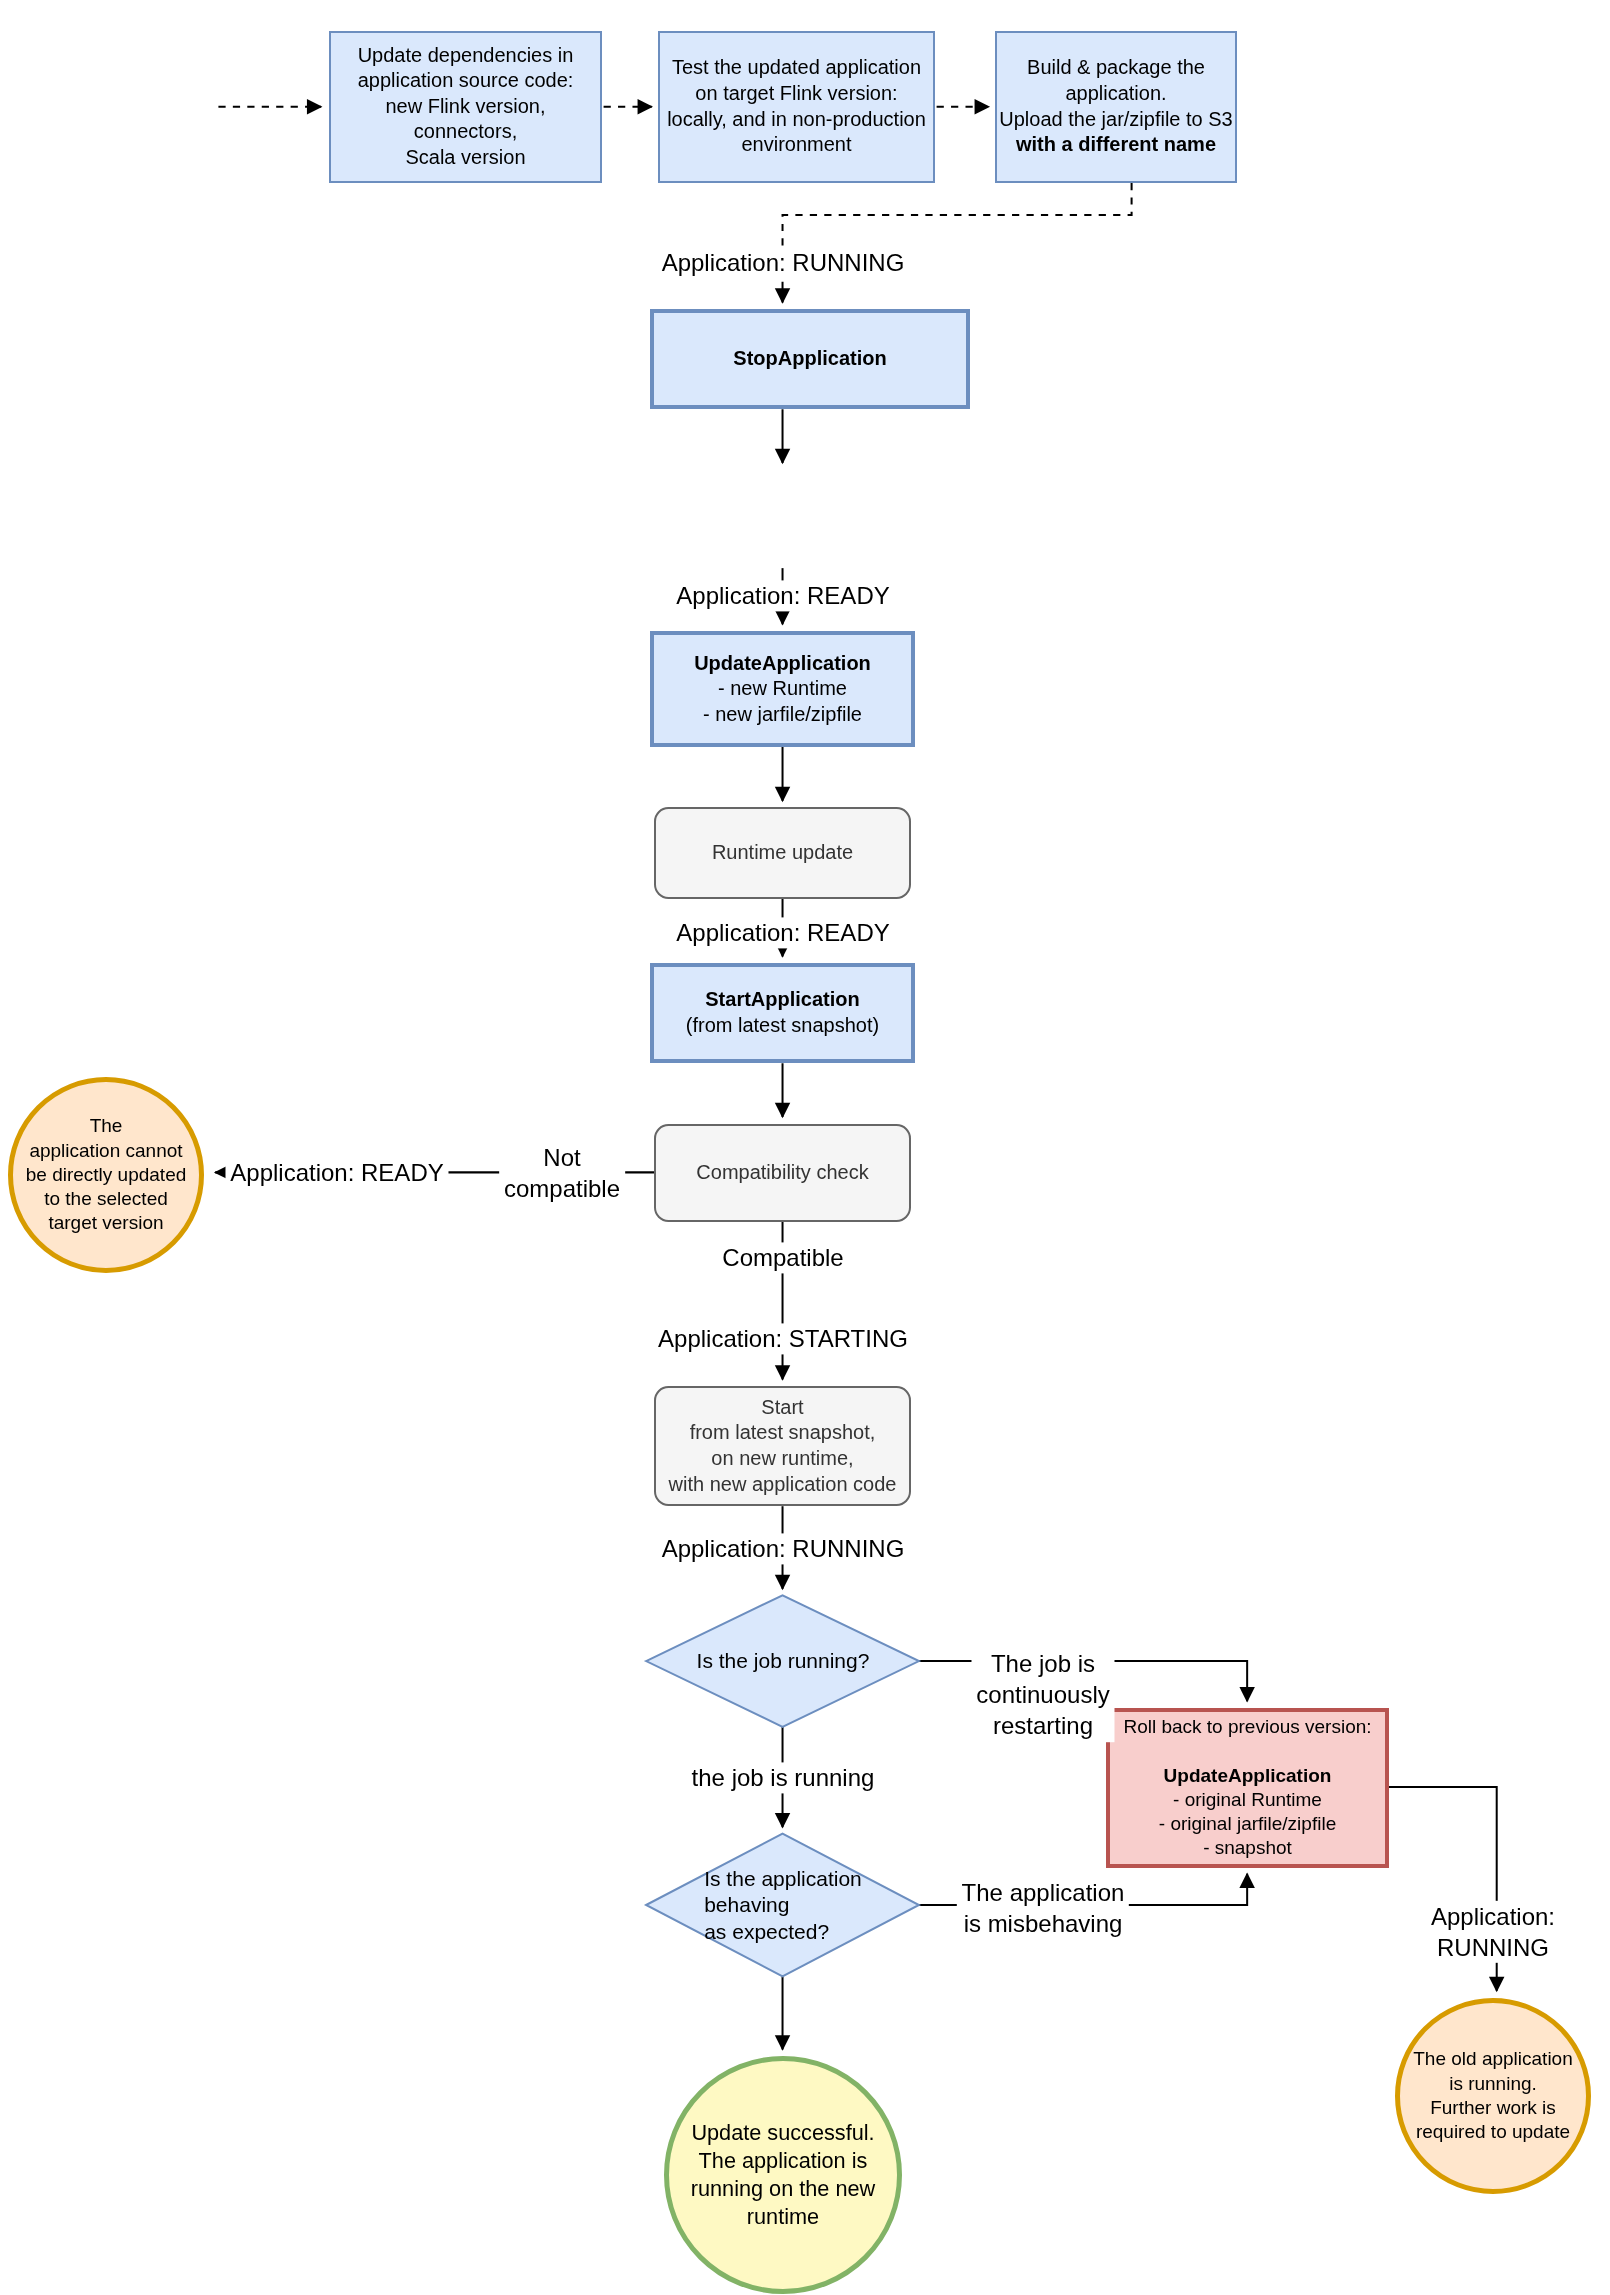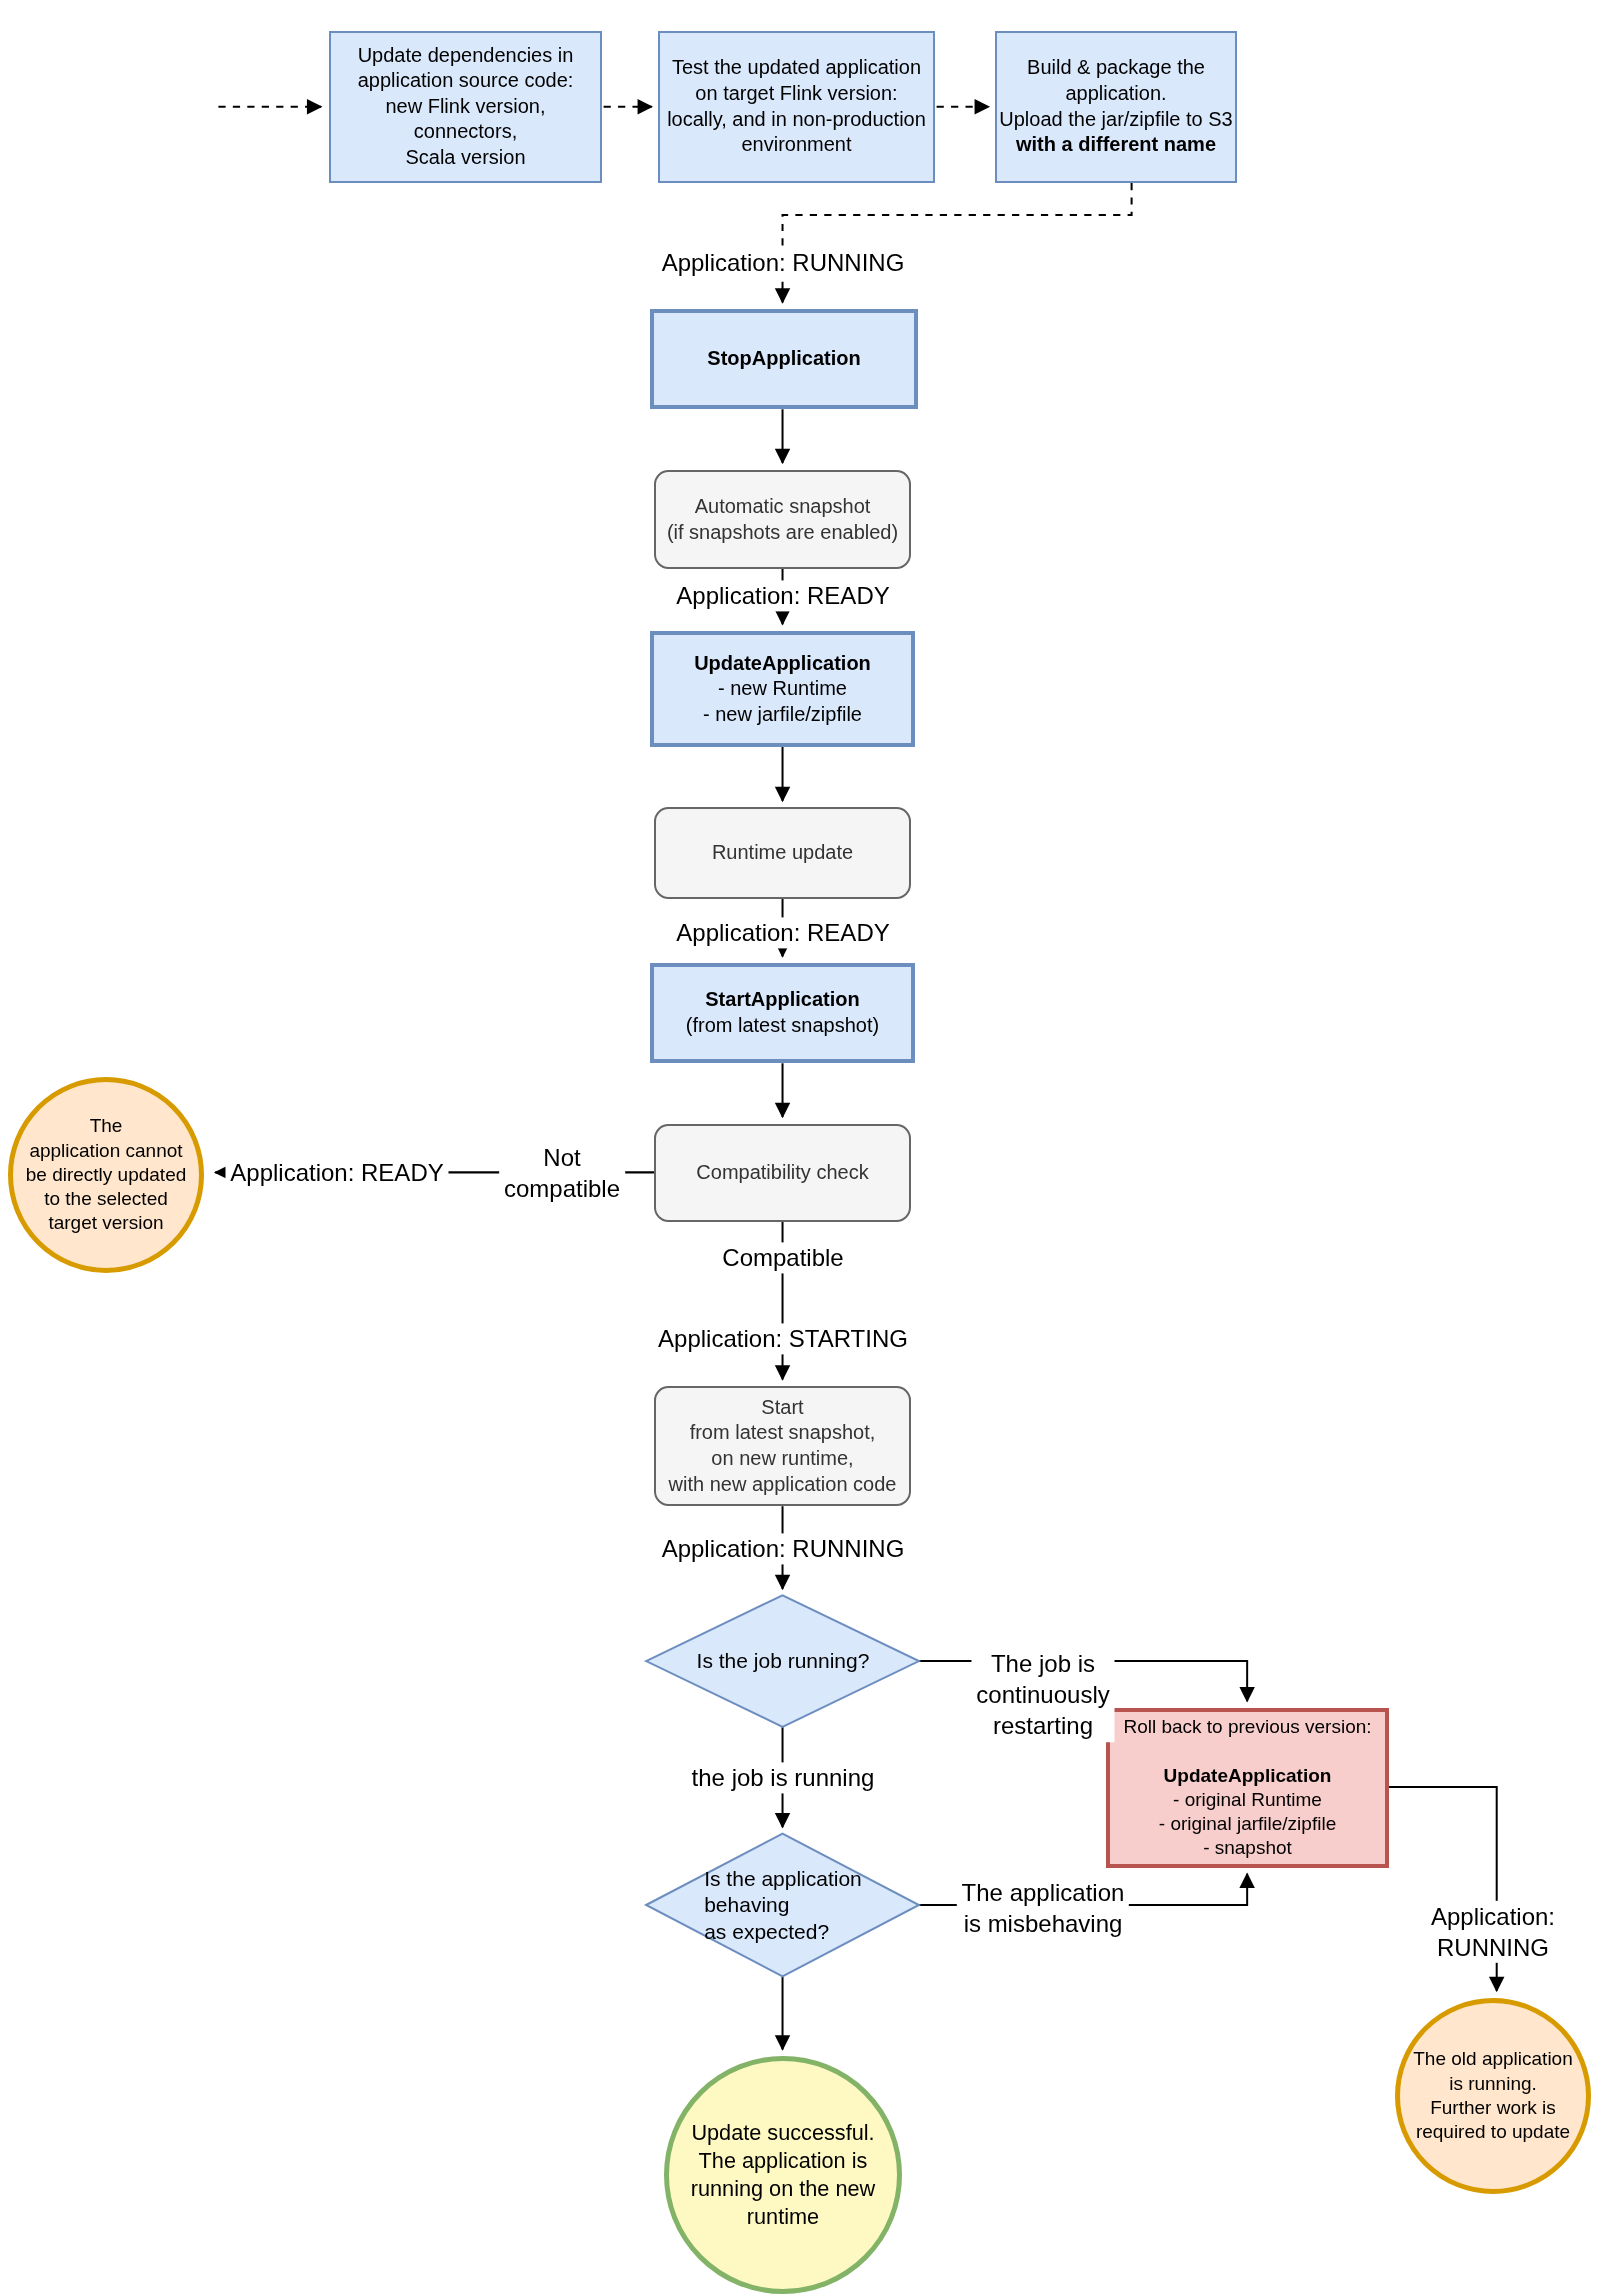--- a/index.html
+++ b/index.html
@@ -95,26 +95,24 @@
 locally, and in non-production
 environment</div>
 
   <div class="node blue-box" style="left:995px;top:30.5px;width:242px;height:152px;">
     <div>Build &amp; package the
 application.
 Upload the jar/zipfile to S3</div>
     <div class="bold">with a different name</div>
   </div>
 
-  <div class="node action-box" style="left:650px;top:309px;width:268px;height:100px;">
+  <div class="node action-box" style="left:650px;top:309px;width:320px;height:100px;">
     <div class="bold">StopApplication</div>
   </div>
 
-  <div class="node gray-box" style="left:654px;top:470px;width:257px;height:99px;">Automatic snapshot
-(if snapshots are enabled)</div>
 
   <div class="node action-box" style="left:650px;top:631px;width:265px;height:116px;">
     <div class="bold">UpdateApplication</div>
     <div>- new Runtime
 - new jarfile/zipfile</div>
   </div>
 
   <div class="node gray-box" style="left:654px;top:807px;width:257px;height:92px;">Runtime update</div>
 
   <div class="node action-box" style="left:650px;top:963px;width:265px;height:100px;">

